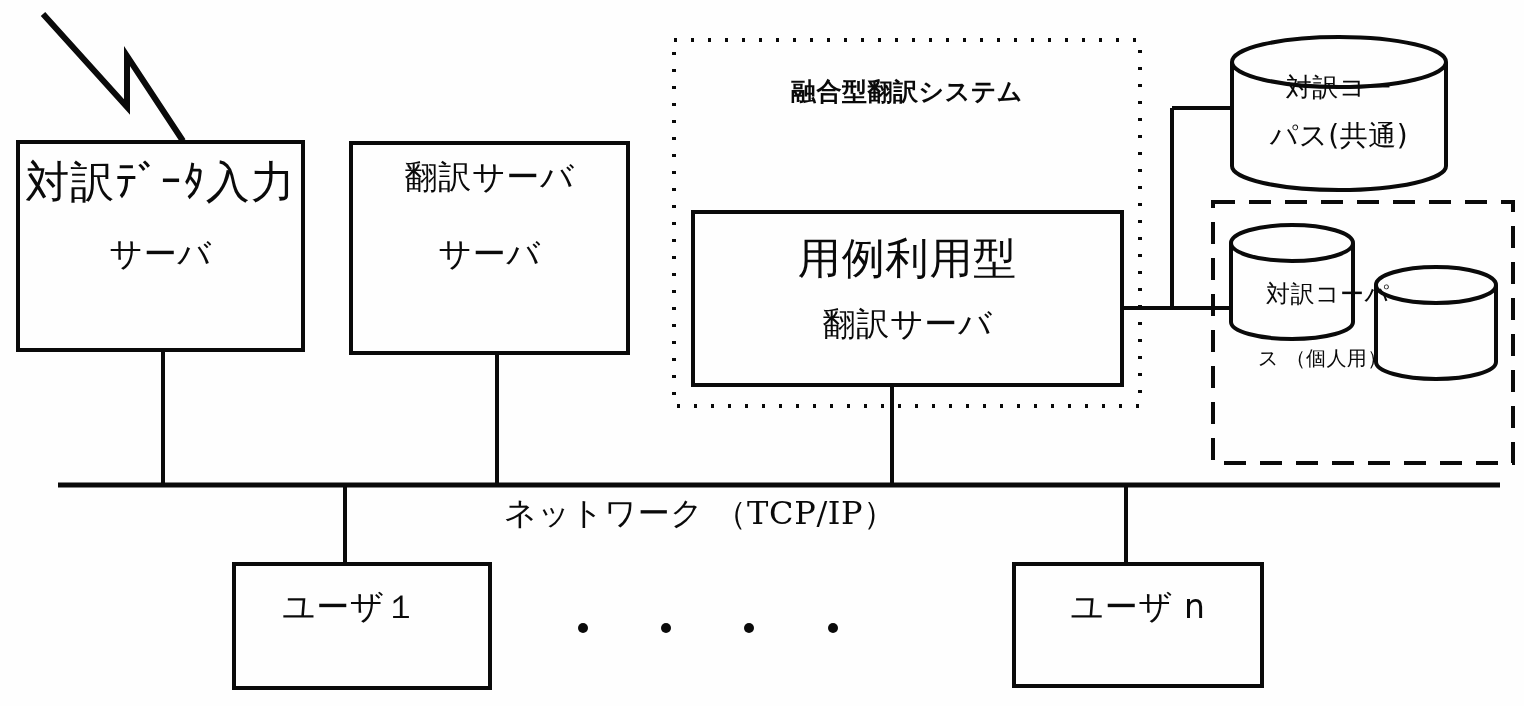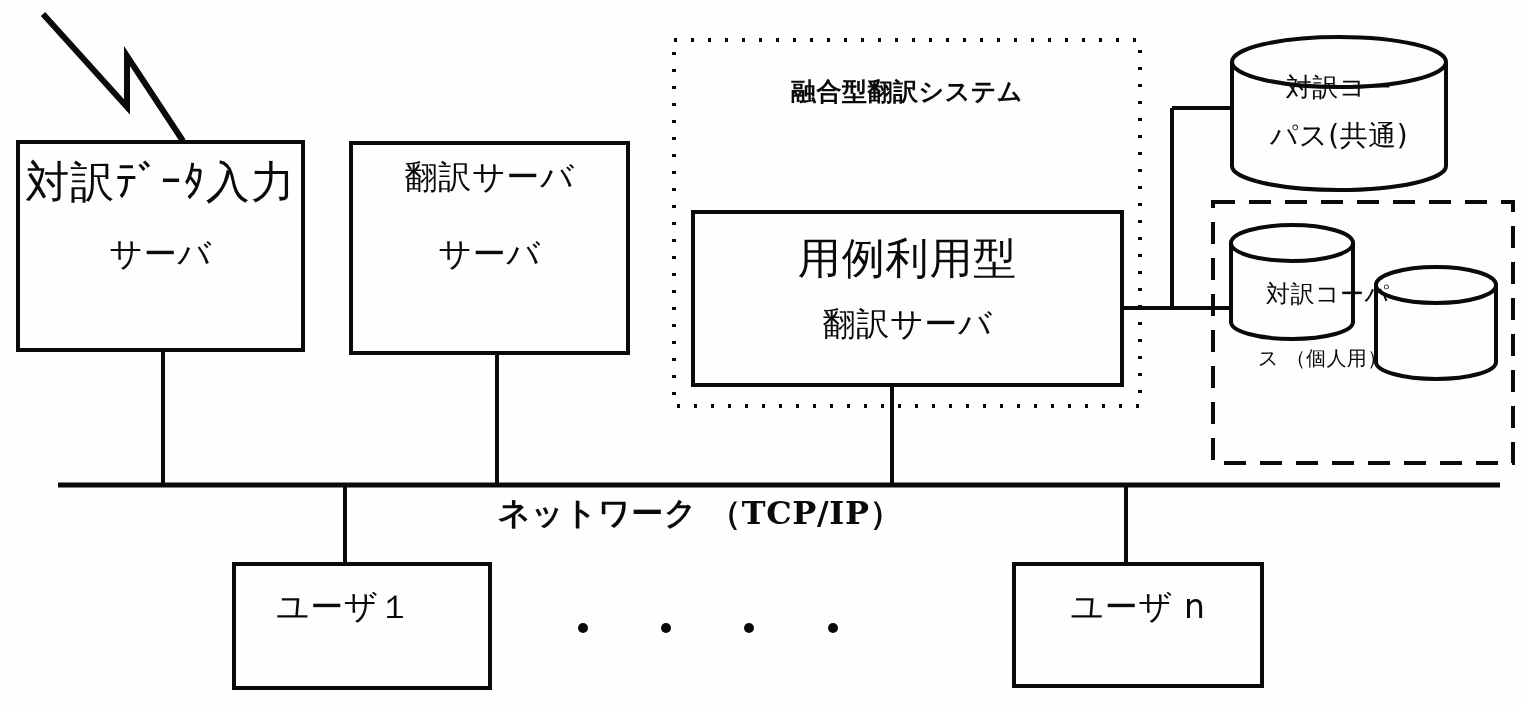--- a/index.html
+++ b/index.html
@@ -100,18 +100,18 @@
 
   <div class="lbl jp ctr" style="left:693px;top:237px;width:429px;font-size:43px;">用例利用型</div>
   <div class="lbl jp ctr" style="left:693px;top:299px;width:429px;font-size:33px;margin-top:8px;">翻訳サーバ</div>
 
   <div class="lbl jp ctr" style="left:1232px;top:74px;width:214px;font-size:26px;">対訳コー</div>
   <div class="lbl jp ctr" style="left:1232px;top:122px;width:214px;font-size:28px;">パス(共通)</div>
 
   <div class="lbl jp" style="left:1266px;top:282px;font-size:24px;">対訳コーパ</div>
   <div class="lbl jp" style="left:1258px;top:348px;font-size:20px;">ス （個人用）</div>
 
-  <div class="lbl serif ctr" style="left:440px;top:497px;width:520px;font-size:32px;font-weight:bold;">ネットワーク （TCP/IP）</div>
+  <div class="lbl serif ctr" style="left:440px;top:497px;width:520px;font-size:32px;">ネットワーク （TCP/IP）</div>
 
-  <div class="lbl jp ctr" style="left:216px;top:590px;width:256px;font-size:33px;">ユーザ１</div>
+  <div class="lbl jp ctr" style="left:222px;top:590px;width:256px;font-size:33px;">ユーザ１</div>
   <div class="lbl jp ctr" style="left:1014px;top:590px;width:248px;font-size:33px;">ユーザ n</div>
 
 </div>
 
 </body></html>

